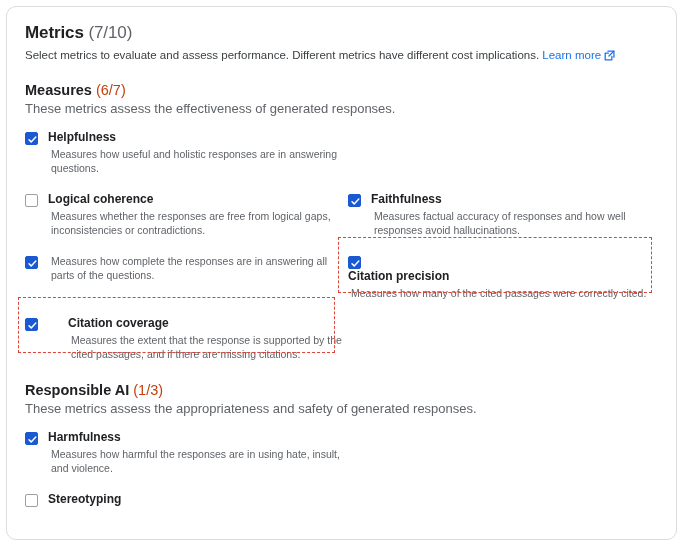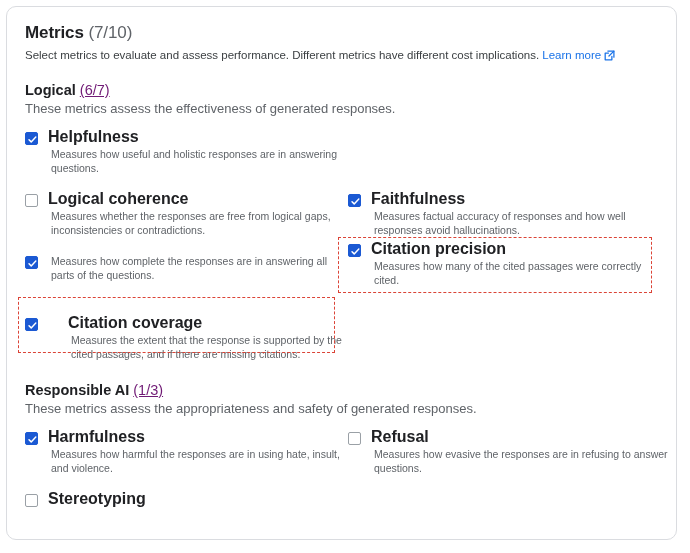--- a/index.html
+++ b/index.html
@@ -68,22 +68,21 @@
   
   .section-title {
     font-size: 14.5px;
     font-weight: bold;
     color: #202124;
     margin: 0 0 3px 0;
     line-height: 18px;
   }
   .section-title .count {
     font-weight: normal;
-    color: #701a75;
-    text-decoration: underline;
+    color: #c2410c;
   }
   .section-sub {
     font-size: 13px;
     color: #5f6368;
     line-height: 14px;
     margin: 0 0 14px 0;
   }
 
   
   .metric-grid {
@@ -114,21 +113,21 @@
     border: 1px solid #1b59d3;
   }
   .cb.checked svg { position: absolute; left: 1px; top: 1px; }
   .cb.unchecked {
     background: #ffffff;
     border: 1.4px solid #9aa0a6;
   }
 
   .metric-text { flex: 1 1 auto; min-width: 0; }
   .metric-label {
-    font-size: 16px;
+    font-size: 12px;
     font-weight: bold;
     color: #202124;
     line-height: 14px;
     margin-bottom: 3px;
   }
   .metric-desc {
     font-size: 10.5px;
     color: #5f6368;
     line-height: 14px;
     padding-left: 3px;
@@ -158,21 +157,21 @@
       <span>Select metrics to evaluate and assess performance. Different metrics have different cost implications.</span>
       <a class="learn-more" href="#"><span>Learn more</span><span class="ext-icon"><svg width="11" height="11" viewBox="0 0 12 12">
               <path d="M4.2 1.2h6.6v6.6" fill="none" stroke="#1a73e8" stroke-width="1.4" stroke-linecap="round" stroke-linejoin="round"></path>
               <path d="M10.8 1.2 L5.4 6.6" fill="none" stroke="#1a73e8" stroke-width="1.4" stroke-linecap="round"></path>
               <path d="M8.6 7.1v3.6H1.3V3.4h3.6" fill="none" stroke="#1a73e8" stroke-width="1.4" stroke-linecap="round" stroke-linejoin="round"></path>
             </svg></span></a>
     </p>
 
     <div>
       <h2 class="section-title">
-        <span>Logical</span>
+        <span>Measures</span>
         <span class="count">(6/7)</span>
       </h2>
       <p class="section-sub">These metrics assess the effectiveness of generated responses.</p>
 
       <div class="metric-grid" id="grid-quality" style="height:245px">
           <div class="metric-item col-l" style="top: 0px;">
             <span class="cb checked">
               <svg width="11" height="11" viewBox="0 0 12 12" aria-hidden="true">
                 <path d="M2.2 6.2 L4.6 8.6 L9.6 3.4" fill="none" stroke="#ffffff" stroke-width="1.6" stroke-linecap="round" stroke-linejoin="round"></path>
               </svg>
@@ -203,21 +202,21 @@
           <div class="metric-item col-l" style="top: 124px;">
             <span class="cb checked">
               <svg width="11" height="11" viewBox="0 0 12 12" aria-hidden="true">
                 <path d="M2.2 6.2 L4.6 8.6 L9.6 3.4" fill="none" stroke="#ffffff" stroke-width="1.6" stroke-linecap="round" stroke-linejoin="round"></path>
               </svg>
             </span>
             <span class="metric-text">
               <div class="metric-desc">Measures how complete the responses are in answering all parts of the questions.</div>
             </span>
           </div>
-          <div class="metric-item col-r" style="top: 112px;">
+          <div class="metric-item col-r" style="top: 124px; flex-direction: column;">
             <span class="cb checked">
               <svg width="11" height="11" viewBox="0 0 12 12" aria-hidden="true">
                 <path d="M2.2 6.2 L4.6 8.6 L9.6 3.4" fill="none" stroke="#ffffff" stroke-width="1.6" stroke-linecap="round" stroke-linejoin="round"></path>
               </svg>
             </span>
             <span class="metric-text">
               <div class="metric-label">Citation precision</div>
               <div class="metric-desc">Measures how many of the cited passages were correctly cited.</div>
             </span>
           </div>
@@ -247,27 +246,20 @@
             <span class="cb checked">
               <svg width="11" height="11" viewBox="0 0 12 12" aria-hidden="true">
                 <path d="M2.2 6.2 L4.6 8.6 L9.6 3.4" fill="none" stroke="#ffffff" stroke-width="1.6" stroke-linecap="round" stroke-linejoin="round"></path>
               </svg>
             </span>
             <span class="metric-text">
               <div class="metric-label">Harmfulness</div>
               <div class="metric-desc">Measures how harmful the responses are in using hate, insult, and violence.</div>
             </span>
           </div>
-          <div class="metric-item col-r" style="top: 0px;">
-            <span class="cb unchecked"></span>
-            <span class="metric-text">
-              <div class="metric-label">Refusal</div>
-              <div class="metric-desc">Measures how evasive the responses are in refusing to answer questions.</div>
-            </span>
-          </div>
           <div class="metric-item col-l" style="top: 62px;">
             <span class="cb unchecked"></span>
             <span class="metric-text">
               <div class="metric-label">Stereotyping</div>
             </span>
           </div>
         </div>
     </div>
 
   </div>

